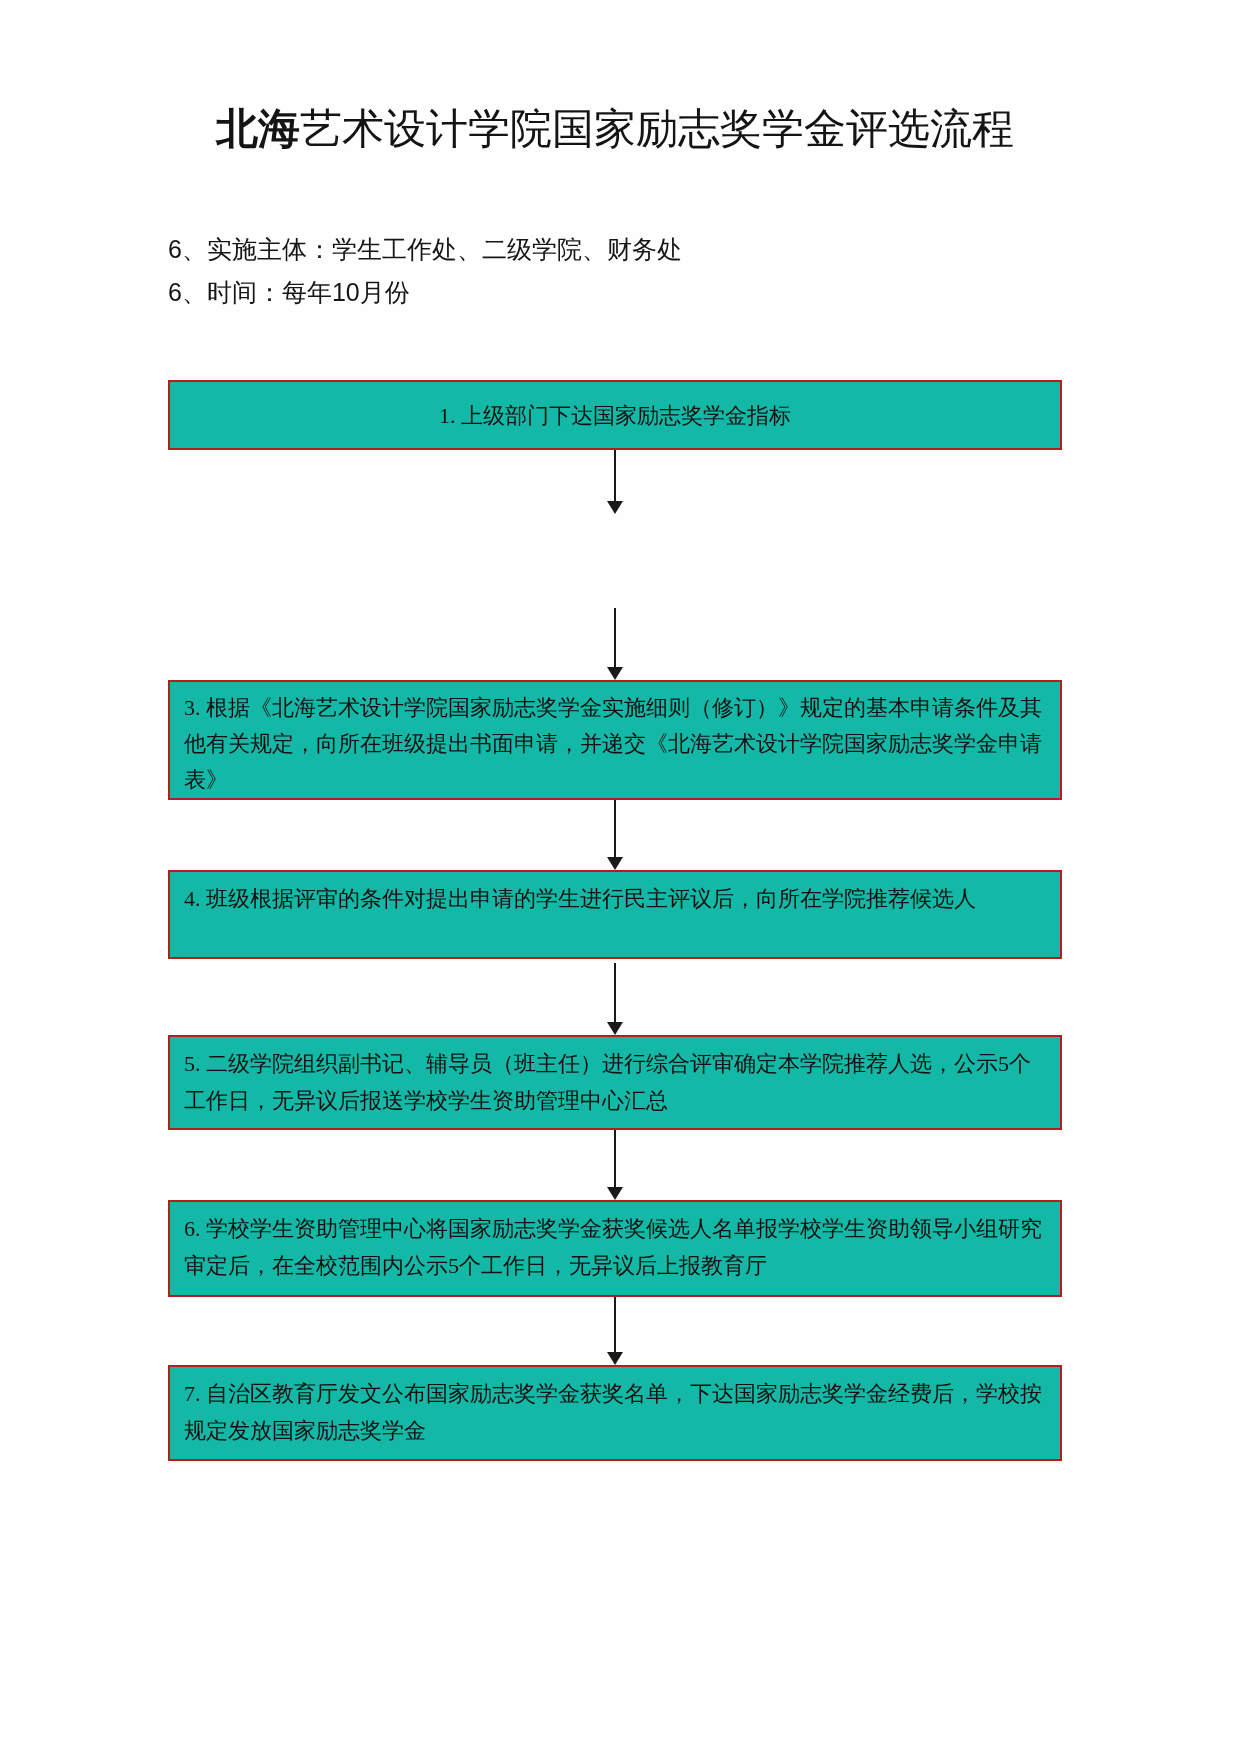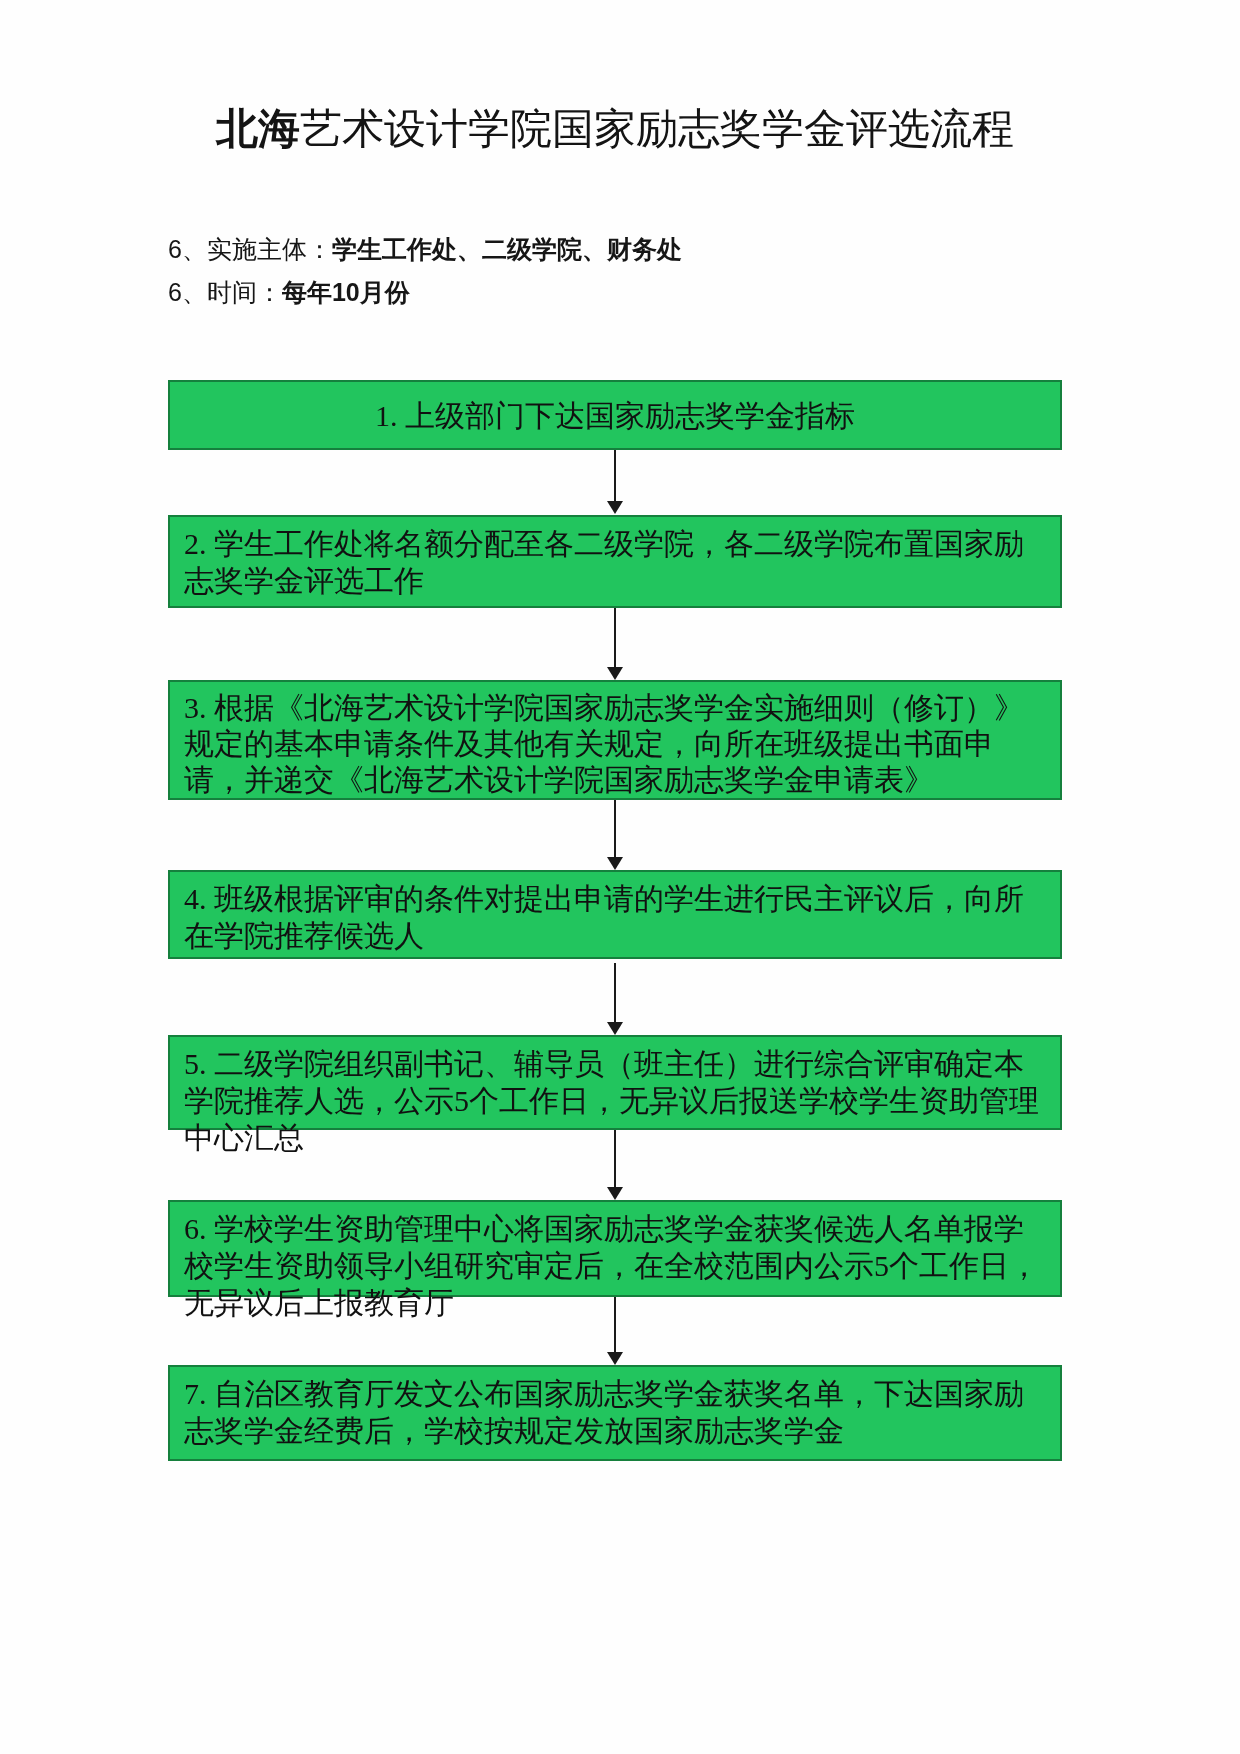--- a/index.html
+++ b/index.html
@@ -30,29 +30,29 @@
     position: absolute;
     left: 168px;
     font-size: 25px;
     line-height: 34px;
     font-family: "Liberation Sans", sans-serif;
     color: #161616;
     white-space: nowrap;
   }
   .intro-1 { top: 232px; }
   .intro-2 { top: 275px; }
-  .intro-item .bold { font-weight: 700; }
+  .intro-item .bold { font-weight: 400; }
   .flow-box {
     position: absolute;
     left: 168px;
     width: 894px;
     box-sizing: border-box;
-    border: 2px solid #15803d;
-    background: #22c55e;
-    font-size: 30px;
+    border: 2px solid #b91c1c;
+    background: #14b8a6;
+    font-size: 22px;
     line-height: 37px;
     padding: 8px 12px 0 14px;
     text-align: left;
     color: #111111;
   }
   .box-1 {
     top: 380px; height: 70px;
     display: flex; align-items: center; justify-content: center;
     padding: 0; text-align: center;
   }
@@ -105,21 +105,20 @@
     <span>6、时间：</span><span class="bold">每年10月份</span>
   </div>
 
   <div class="flow-box box-1">1. 上级部门下达国家励志奖学金指标</div>
 
   <div class="arrow arrow-1">
     <div class="shaft"></div>
     <div class="head"></div>
   </div>
 
-  <div class="flow-box box-2">2. 学生工作处将名额分配至各二级学院，各二级学院布置国家励志奖学金评选工作</div>
 
   <div class="arrow arrow-2">
     <div class="shaft"></div>
     <div class="head"></div>
   </div>
 
   <div class="flow-box box-3">3. 根据《北海艺术设计学院国家励志奖学金实施细则（修订）》规定的基本申请条件及其他有关规定，向所在班级提出书面申请，并递交《北海艺术设计学院国家励志奖学金申请表》</div>
 
   <div class="arrow arrow-3">
     <div class="shaft"></div>

